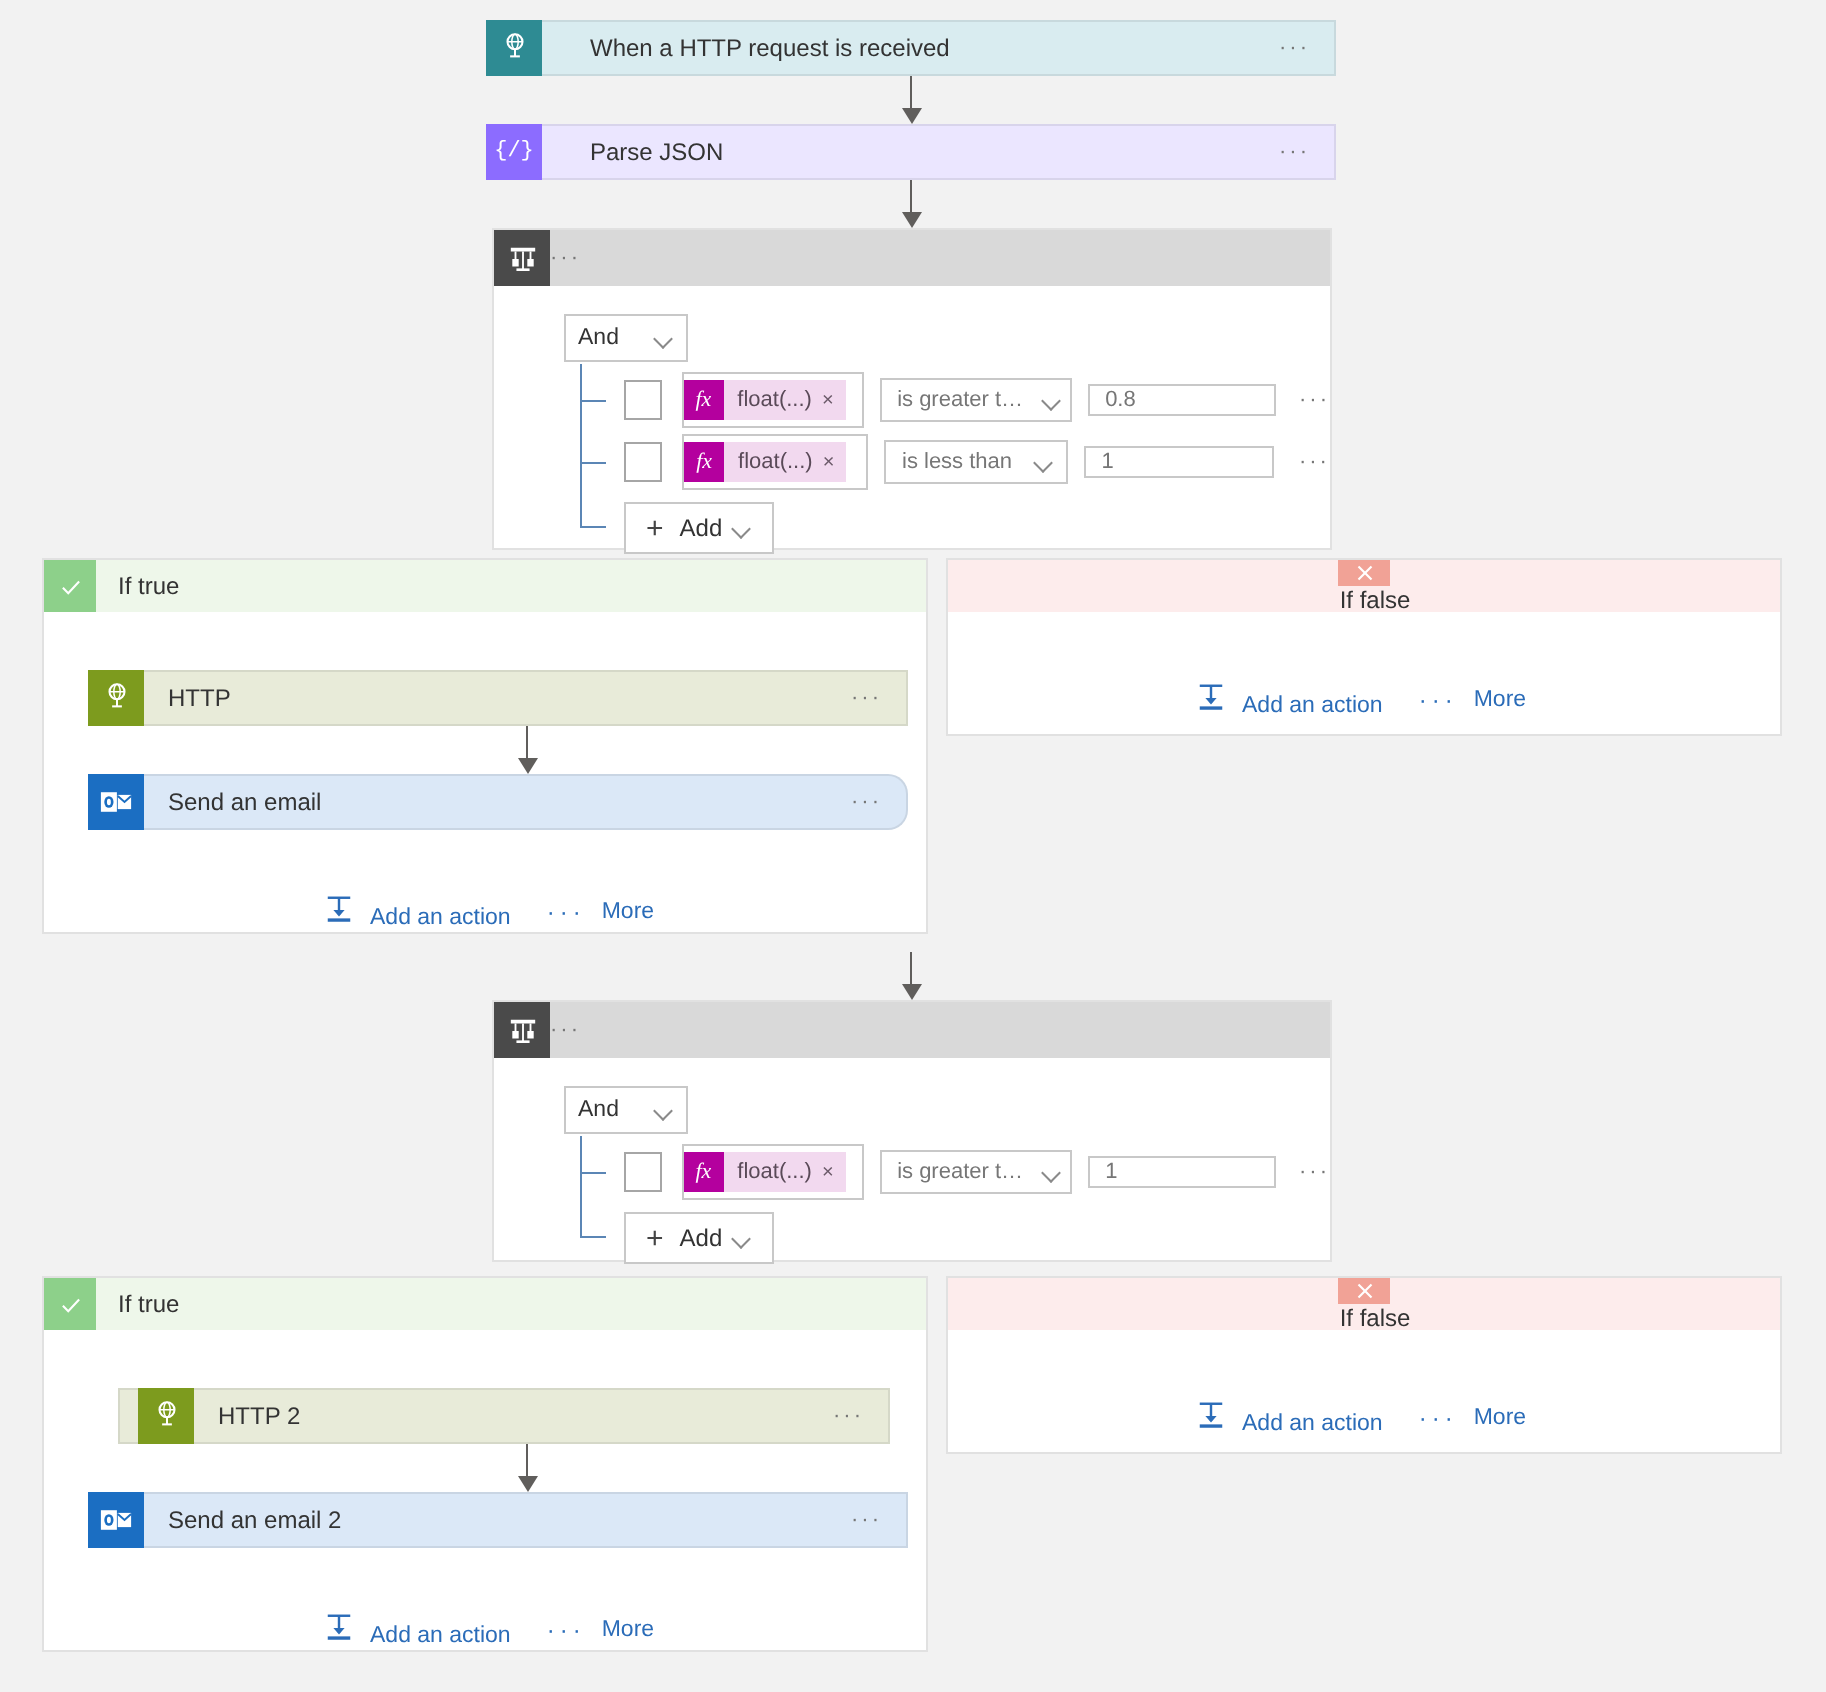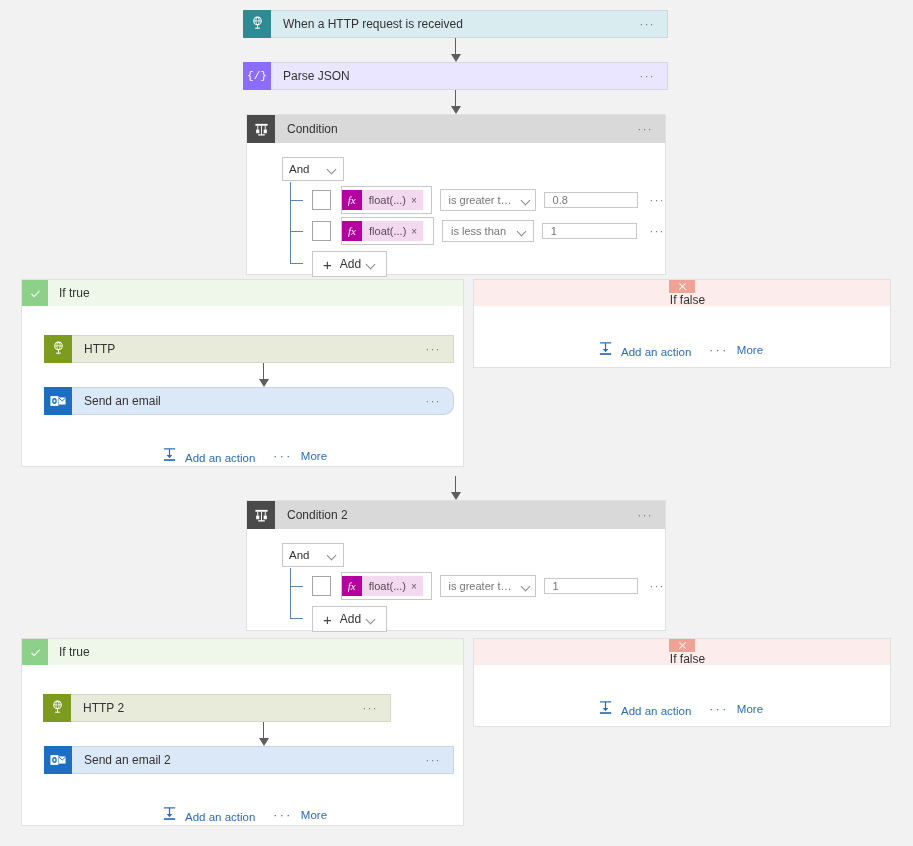--- a/index.html
+++ b/index.html
@@ -20,20 +20,21 @@
 
   .canvas {
     position: absolute;
     inset: 0;
   }
 
   
   .node {
     position: absolute;
     box-sizing: border-box;
+    gap: 12px;
   }
 
   
   .card {
     display: flex;
     align-items: center;
     height: 28px;
     border: 1px solid rgba(0,0,0,0.08);
     box-sizing: border-box;
   }
@@ -418,21 +419,20 @@
         <svg width="15" height="15" viewBox="0 0 16 16" aria-hidden="true">
           <rect x="1.5" y="2" width="13" height="2" fill="#ffffff"></rect>
           <line x1="8" y1="4" x2="8" y2="13.5" stroke="#ffffff" stroke-width="1"></line>
           <line x1="4" y1="4" x2="4" y2="8" stroke="#ffffff" stroke-width="1"></line>
           <line x1="12" y1="4" x2="12" y2="8" stroke="#ffffff" stroke-width="1"></line>
           <rect x="2.3" y="8" width="3.4" height="4" fill="#ffffff"></rect>
           <rect x="10.3" y="8" width="3.4" height="4" fill="#ffffff"></rect>
           <rect x="4.5" y="13" width="7" height="1.4" fill="#ffffff"></rect>
         </svg>
       </span>
-      <span class="title">Condition</span>
       <span class="ellipsis">···</span>
     </div>
     <div class="condition-body">
       <div class="and-select">
         <span>And</span>
         <span class="chev"></span>
       </div>
       <div class="rows">
         <span class="rail"></span>
 
@@ -587,21 +587,20 @@
         <svg width="15" height="15" viewBox="0 0 16 16" aria-hidden="true">
           <rect x="1.5" y="2" width="13" height="2" fill="#ffffff"></rect>
           <line x1="8" y1="4" x2="8" y2="13.5" stroke="#ffffff" stroke-width="1"></line>
           <line x1="4" y1="4" x2="4" y2="8" stroke="#ffffff" stroke-width="1"></line>
           <line x1="12" y1="4" x2="12" y2="8" stroke="#ffffff" stroke-width="1"></line>
           <rect x="2.3" y="8" width="3.4" height="4" fill="#ffffff"></rect>
           <rect x="10.3" y="8" width="3.4" height="4" fill="#ffffff"></rect>
           <rect x="4.5" y="13" width="7" height="1.4" fill="#ffffff"></rect>
         </svg>
       </span>
-      <span class="title">Condition 2</span>
       <span class="ellipsis">···</span>
     </div>
     <div class="condition-body">
       <div class="and-select">
         <span>And</span>
         <span class="chev"></span>
       </div>
       <div class="rows">
         <span class="rail"></span>
 
@@ -637,21 +636,21 @@
     <div class="branch-header">
       <span class="bicon">
         <svg width="13" height="13" viewBox="0 0 16 16" aria-hidden="true">
           <polyline points="3,8.5 6.3,11.8 13,4.6" fill="none" stroke="#ffffff" stroke-width="1.3"></polyline>
         </svg>
       </span>
       <span class="btitle">If true</span>
     </div>
     <div class="branch-body">
 
-      <div class="card card-http" style="position:absolute; left:21px; top:29px; width:348px;">
+      <div class="card card-http" style="position:absolute; left:37px; top:29px; width:386px;padding-left:10px;">
         <span class="icon">
           <svg width="15" height="15" viewBox="0 0 16 16" aria-hidden="true">
             <circle cx="8" cy="5.2" r="4" fill="none" stroke="#ffffff" stroke-width="1.1"></circle>
             <ellipse cx="8" cy="5.2" rx="1.7" ry="4" fill="none" stroke="#ffffff" stroke-width="0.8"></ellipse>
             <line x1="4" y1="5.2" x2="12" y2="5.2" stroke="#ffffff" stroke-width="0.8"></line>
             <line x1="8" y1="9.2" x2="8" y2="13" stroke="#ffffff" stroke-width="1.1"></line>
             <line x1="5.4" y1="13" x2="10.6" y2="13" stroke="#ffffff" stroke-width="1.1"></line>
           </svg>
         </span>
         <span class="title">HTTP 2</span>

